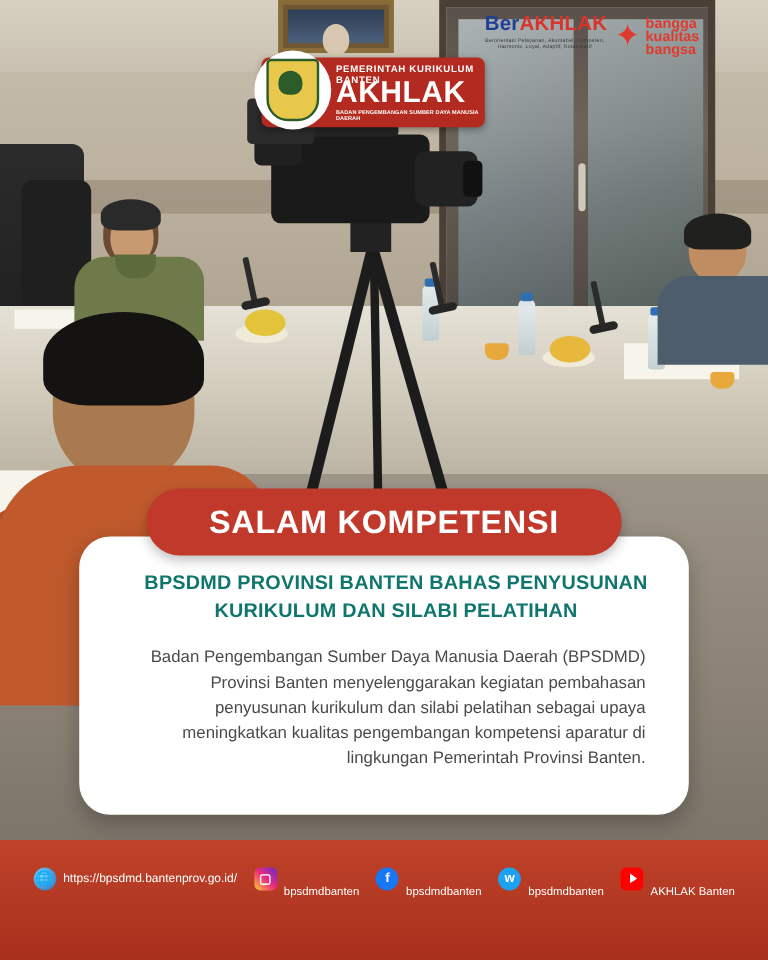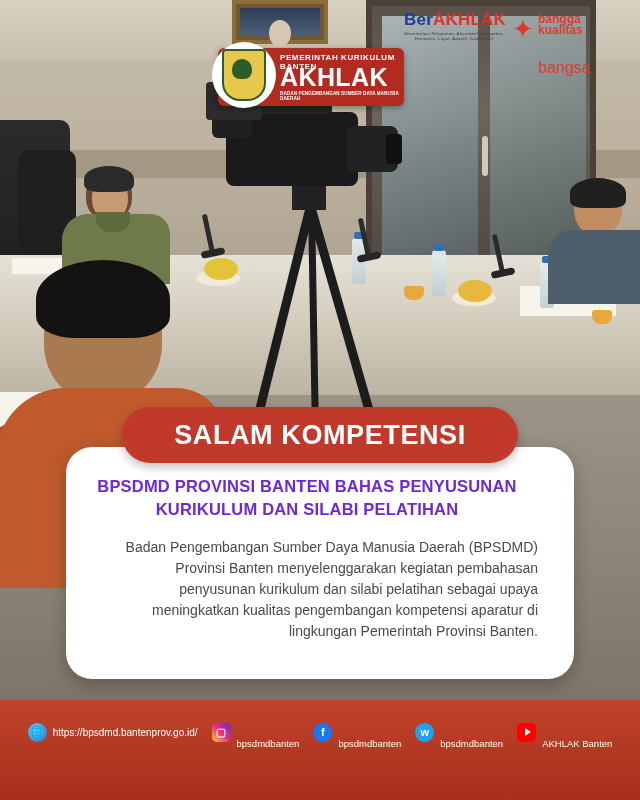--- a/index.html
+++ b/index.html
@@ -137,21 +137,21 @@
   .berakhlak .sub{font-size:4.4px;color:#3a3a3a;margin-top:1px;letter-spacing:.2px;}
   .bangga{
     position:absolute;left:512px;top:8px;width:120px;height:46px;
   }
   .bangga .star{
     position:absolute;left:0;top:8px;width:24px;height:26px;color:#e03a2f;font-size:26px;line-height:26px;
   }
   .bangga .txt{position:absolute;left:26px;top:6px;line-height:11px;}
   .bangga .l1{font-size:12px;font-weight:bold;color:#e03a2f;}
   .bangga .l2{font-size:12px;font-weight:bold;color:#e03a2f;}
-  .bangga .l3{font-size:16px;font-weight:normal;color:#e03a2f;margin-top:26px;}
+  .bangga .l3{font-size:12px;font-weight:bold;color:#e03a2f;}
   
   .logo-pill{
     position:absolute;left:218px;top:48px;width:186px;height:58px;
     background:#b32b20;border-radius:6px;
     box-shadow:0 2px 6px rgba(0,0,0,.35);
   }
   .logo-shield{
     position:absolute;left:-6px;top:-6px;width:64px;height:66px;background:#fff;border-radius:50%;
     display:flex;align-items:center;justify-content:center;
   }
@@ -171,22 +171,22 @@
   .ribbon{
     position:absolute;left:122px;top:407px;width:396px;height:56px;
     background:#c0392b;border-radius:28px;
     display:flex;align-items:center;justify-content:center;
     box-shadow:0 4px 10px rgba(0,0,0,.25);
   }
   .ribbon span{
     color:#fff;font-size:27px;font-weight:bold;letter-spacing:.6px;
   }
   .card-head{
-    position:absolute;left:21px;top:28px;width:440px;text-align:center;
-    color:#6d28d9;font-size:16.5px;font-weight:bold;line-height:23px;letter-spacing:.2px;
+    position:absolute;left:44px;top:28px;width:440px;text-align:center;
+    color:#0f766e;font-size:16.5px;font-weight:bold;line-height:23px;letter-spacing:.2px;
   }
   .card-body{
     position:absolute;left:36px;top:90px;width:436px;text-align:right;
     color:#4a4a4a;font-size:14px;line-height:21px;
   }
   
   .footer{
     position:absolute;left:0;top:700px;width:640px;height:100px;
     background:linear-gradient(180deg,#c0432a 0%,#a82f1c 100%);
   }

